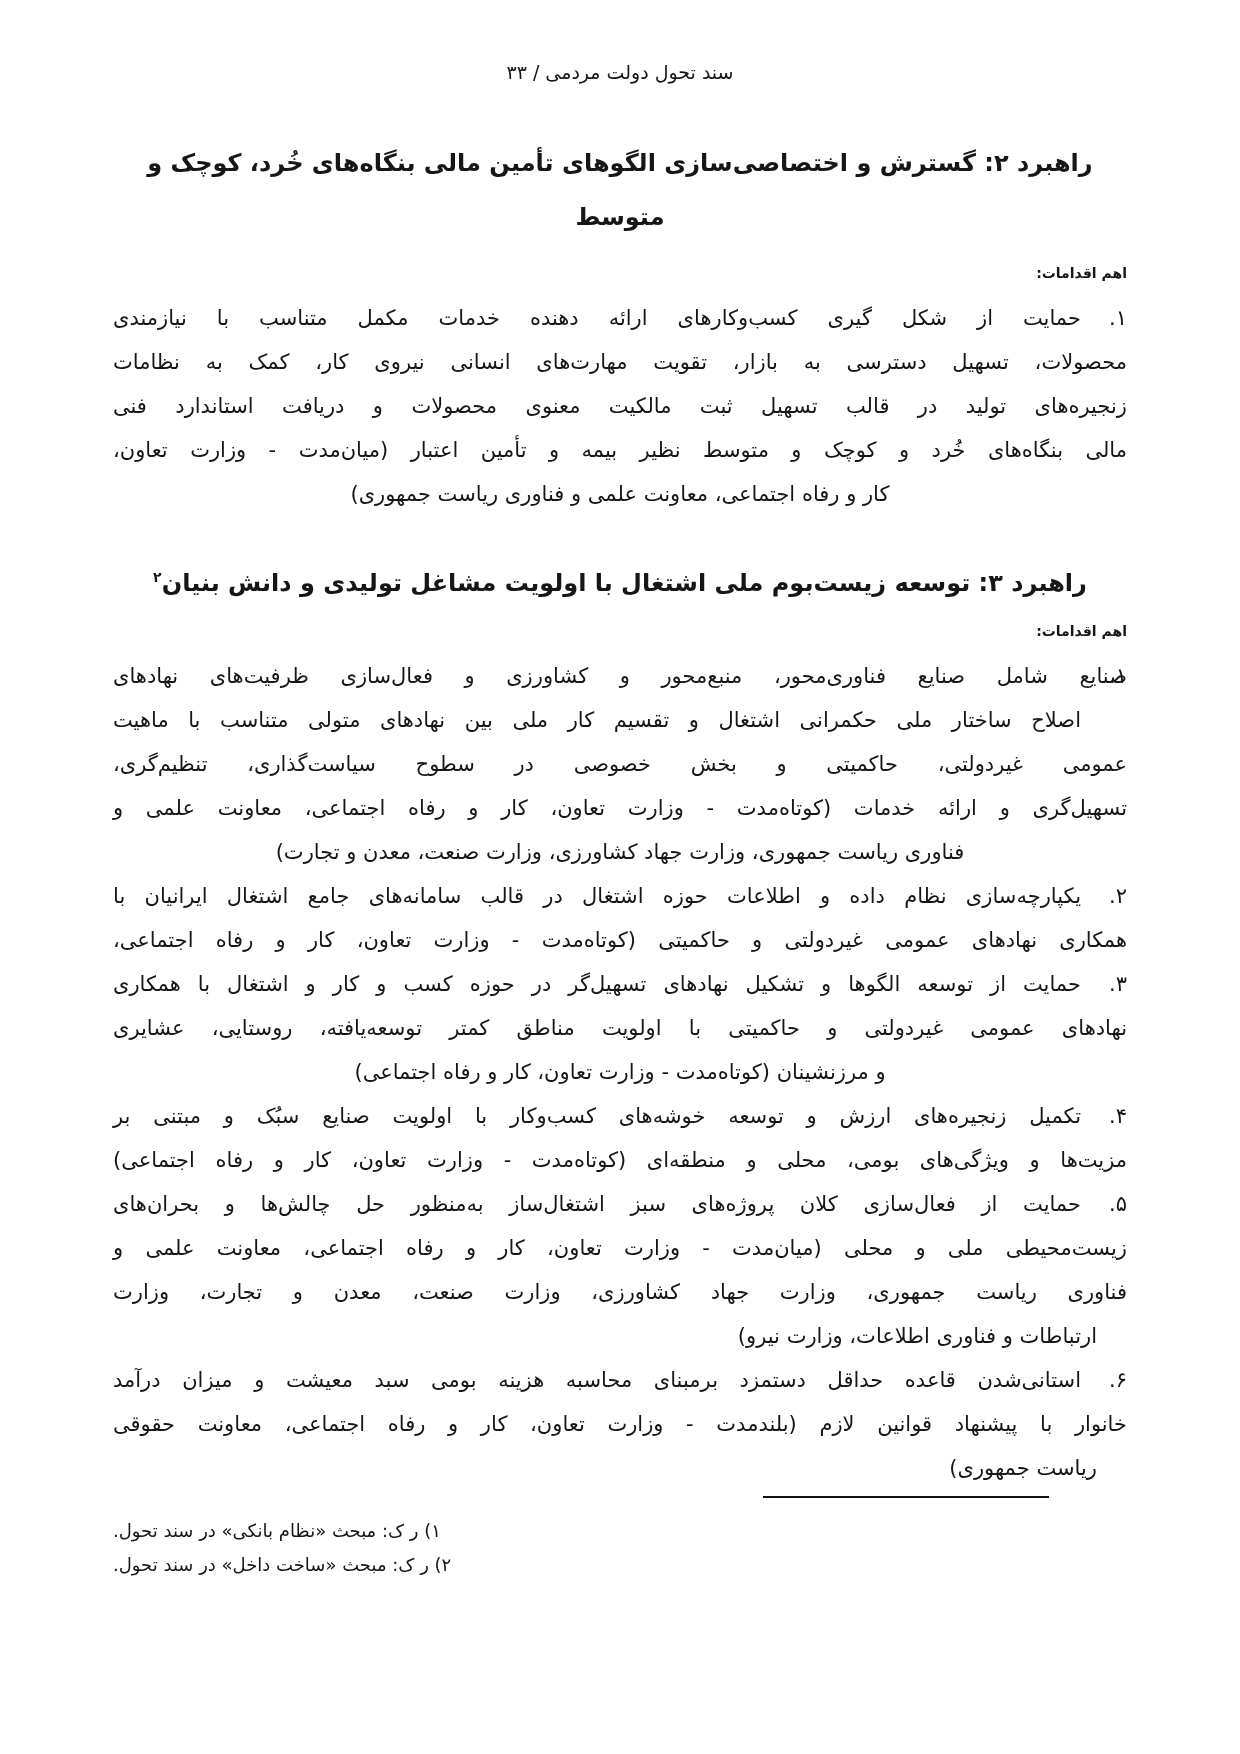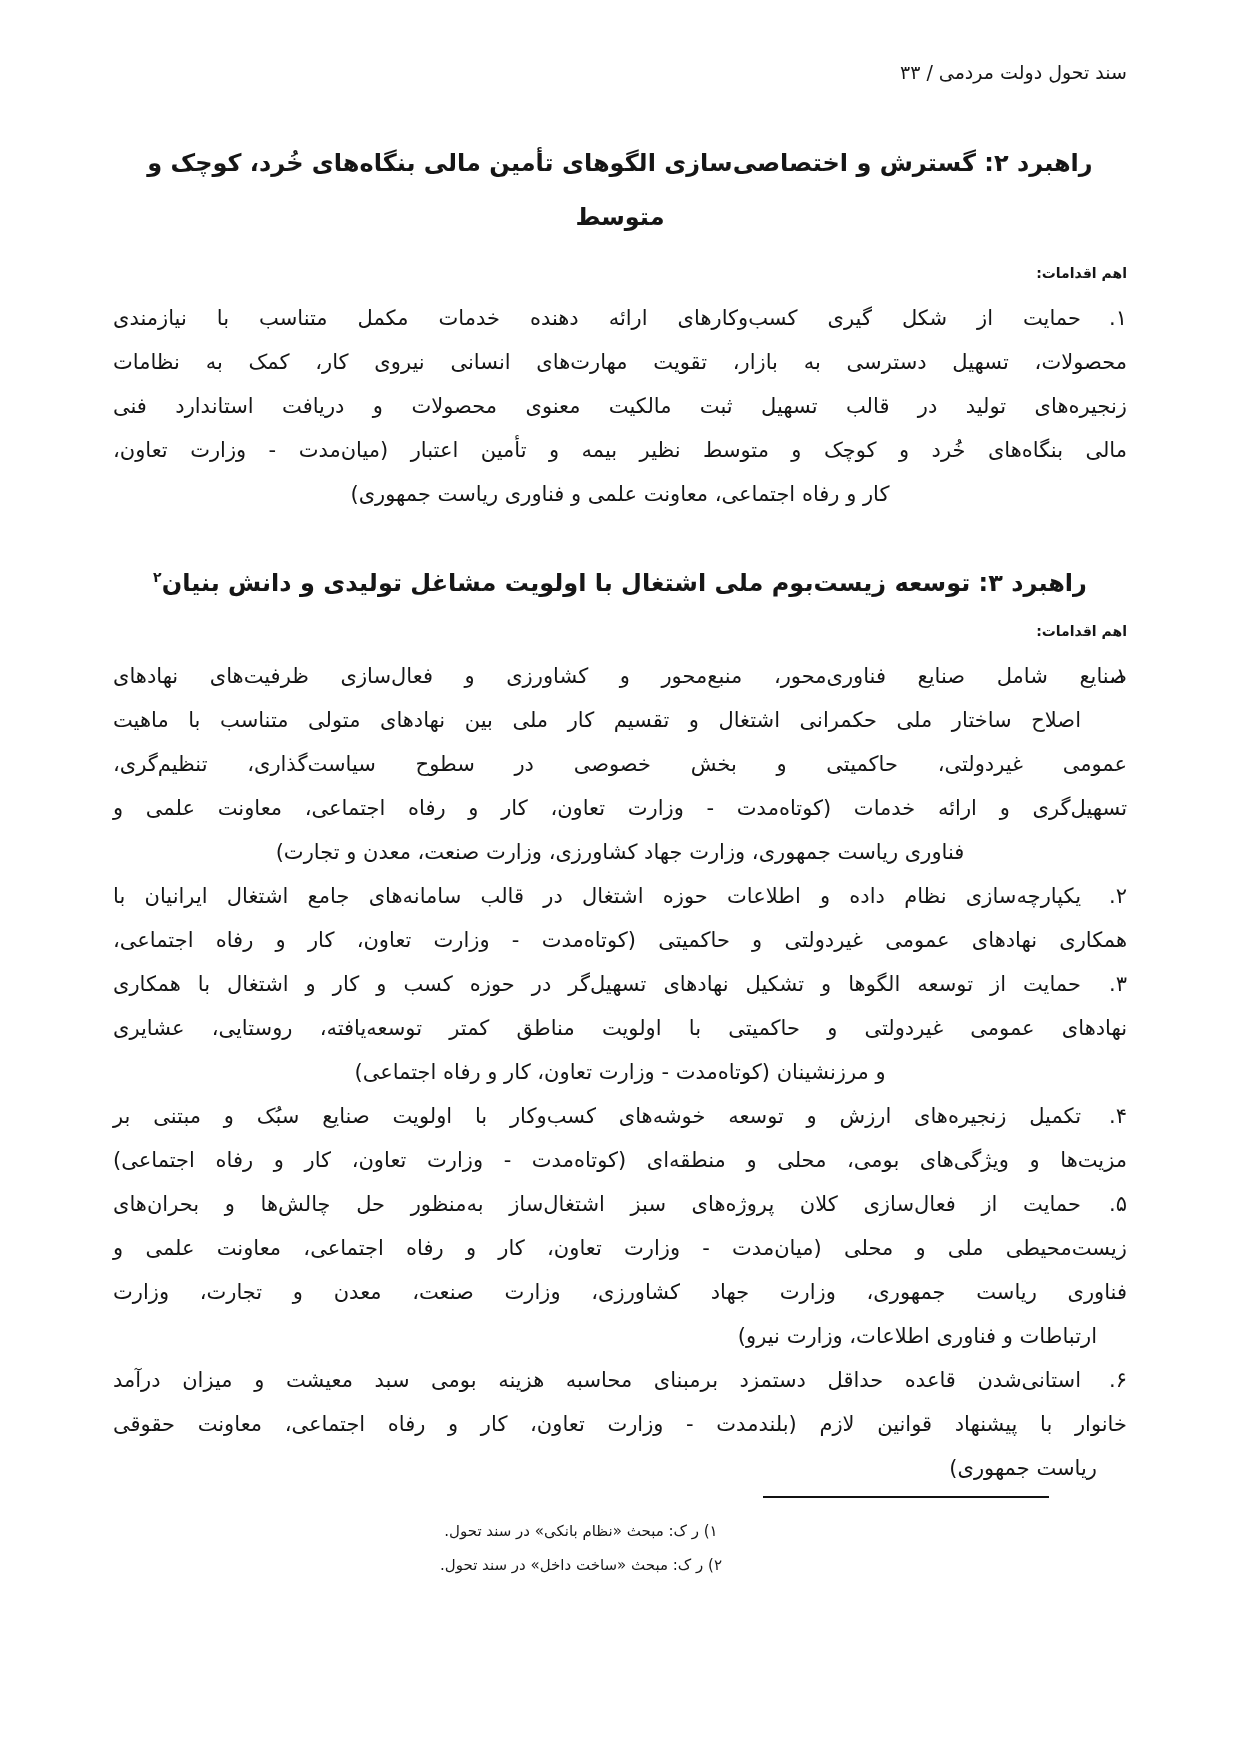--- a/index.html
+++ b/index.html
@@ -1,34 +1,34 @@
 <!DOCTYPE html>
 <html lang="fa"><head>
 <meta charset="utf-8">
 <style>
   html,body{margin:0;padding:0;background:#ffffff;}
   body{width:1240px;height:1754px;position:relative;font-family:"DejaVu Sans",sans-serif;color:#161616;}
   .page{position:absolute;inset:0;padding:0 113px;box-sizing:border-box;direction:rtl;}
-  .runhead{margin-top:58px;font-size:19px;line-height:28px;text-align:right;}
+  .runhead{margin-top:58px;font-size:19px;line-height:28px;text-align:center;}
   .h2block{margin-top:50px;font-size:24px;font-weight:700;line-height:54px;text-align:center;}
   .h3block{margin-top:36px;font-size:24px;font-weight:700;line-height:50px;text-align:center;}
   sup{font-size:14px;font-weight:700;}
   .actions{font-size:14px;font-weight:700;line-height:46px;text-align:right;}
   .list{font-size:21px;}
   .item{position:relative;}
   .num{position:absolute;right:0;top:0;line-height:44px;}
   .ln{line-height:44px;text-align:justify;text-align-last:justify;}
   .ln.first{padding-right:46px;}
   .ln.c{text-align:center;text-align-last:center;}
   .ln.r{text-align:right;text-align-last:right;}
   .pr88{padding-right:88px;}
   .pr30{padding-right:30px;}
   .u{text-underline-offset:9px;text-decoration-thickness:2px;}
   .fnsep{height:0;border-top:2px solid #111;width:286px;margin:6px 78px 16px auto;}
-  .fn{margin-right:78px;font-size:15px;line-height:34px;text-align:center;}
+  .fn{margin-right:78px;font-size:18px;line-height:34px;text-align:left;}
 </style>
 </head>
 <body>
 
 <div class="page">
 
   <div class="runhead">سند تحول دولت مردمی / ۳۳</div>
 
   <div class="h2block">
     <div>راهبرد ۲: گسترش و اختصاصی‌سازی الگوهای تأمین مالی بنگاه‌های خُرد، کوچک و متوسط</div>

